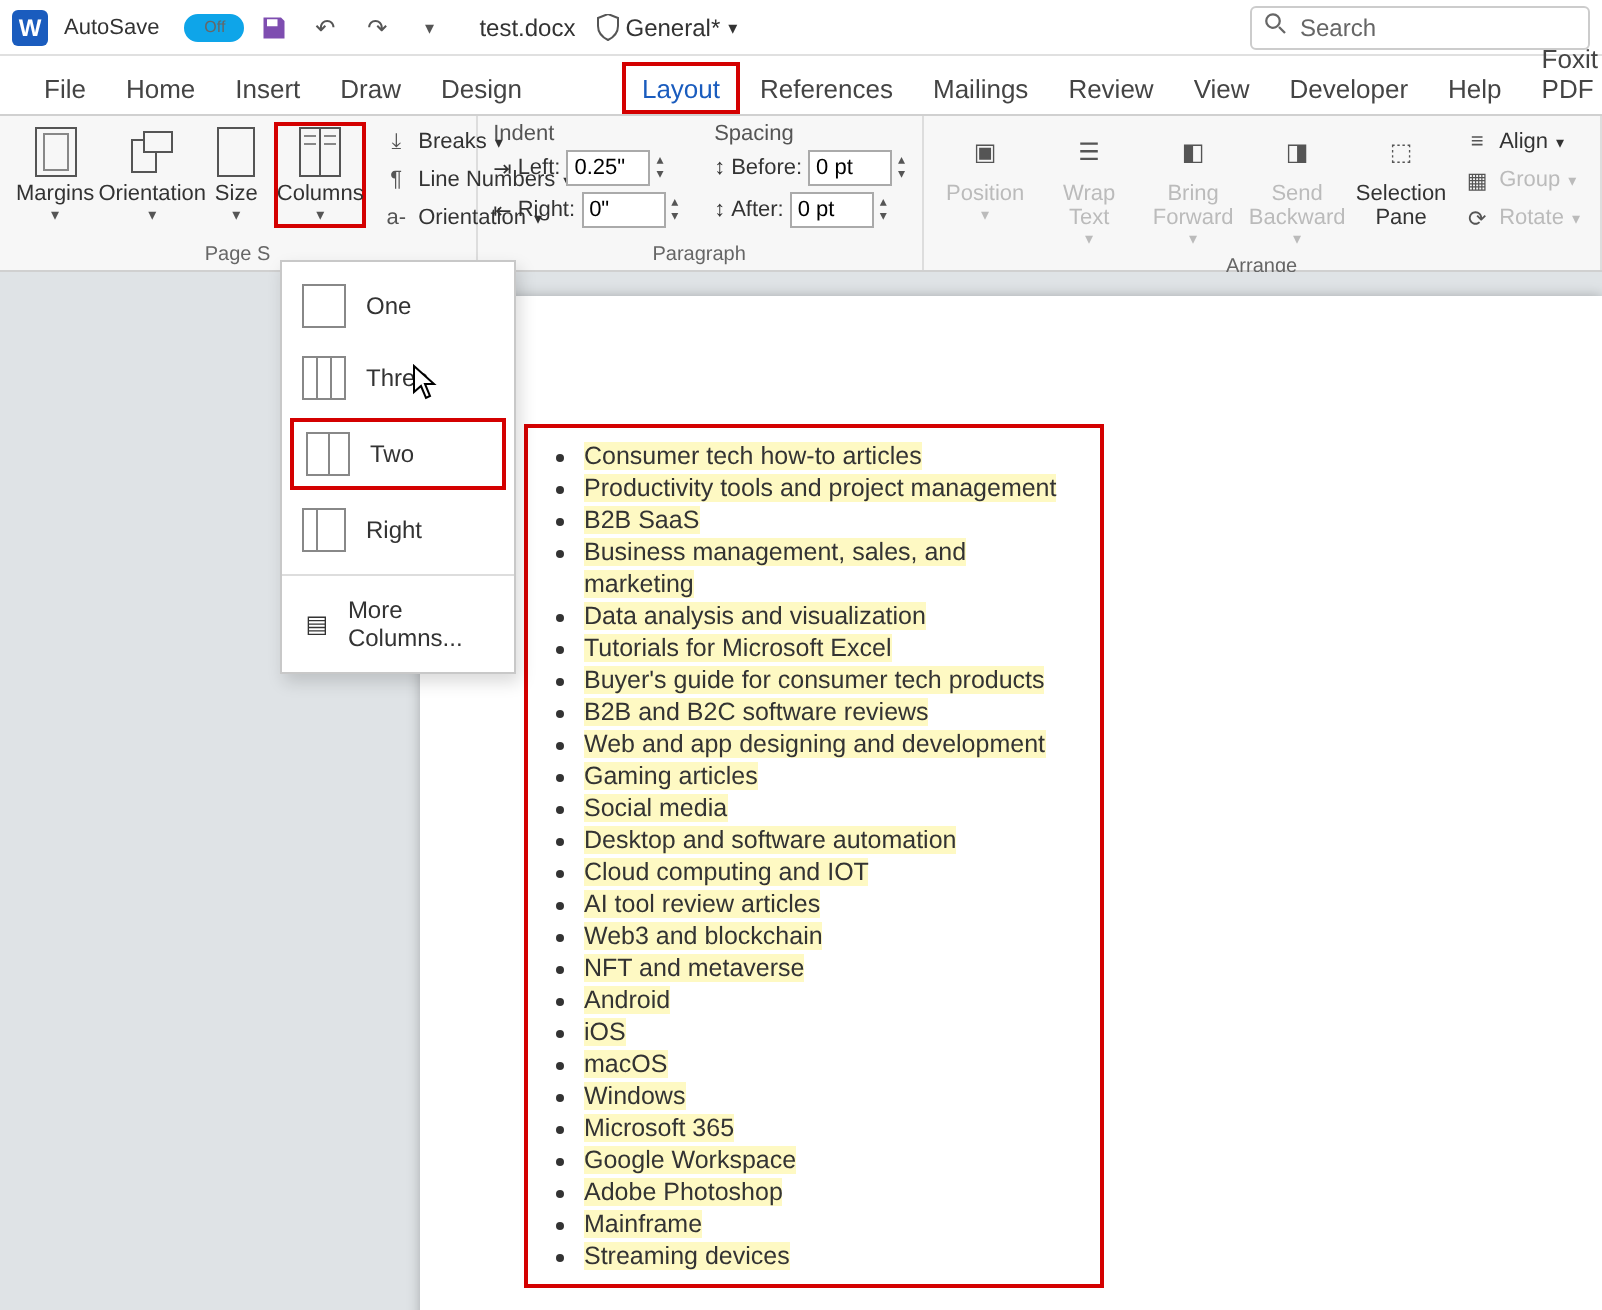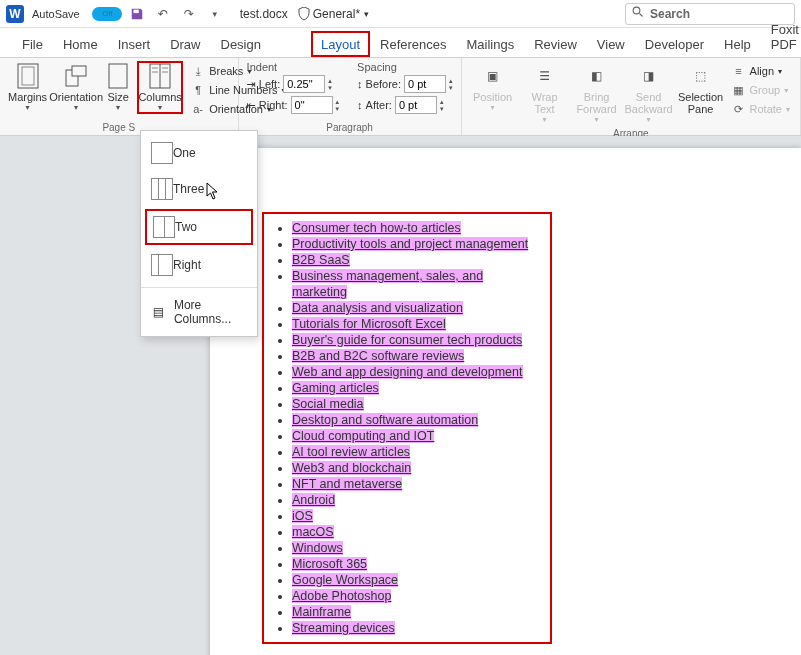--- a/index.html
+++ b/index.html
@@ -8,21 +8,21 @@
 .titlebar { display: flex; align-items: center; height: 28px; padding: 0 6px; gap: 4px; border-bottom: 1px solid #e0e0e0; }
 .app-icon { width: 18px; height: 18px; background: #1a5cbe; border-radius: 3px; color: #fff; display: flex; align-items: center; justify-content: center; font-weight: bold; font-size: 12px; }
 .title-label { font-size: 11px; color: #333; margin-left: 4px; }
 .autosave-toggle { display: inline-flex; align-items: center; margin-left: 6px; }
 .toggle-pill { width: 30px; height: 14px; border: 7px solid #0ea5e9; border-radius: 7px; display: inline-flex; align-items: center; justify-content: flex-end; padding: 0 2px; font-size: 8px; color: #666; margin-left: 2px; }
 .toggle-pill .dot { width: 8px; height: 8px; border-radius: 50%; background: #888; margin-left: 2px; }
 .qat-btn { width: 22px; height: 22px; display: flex; align-items: center; justify-content: center; color: #555; }
 .qat-btn.save svg { fill: #7e4db0; }
 .doc-name { margin-left: 10px; font-size: 12px; }
 .shield { margin-left: 6px; display: flex; align-items: center; }
-.searchbox { margin-left: auto; display: flex; align-items: center; border: 1px solid #ccc; border-radius: 3px; height: 22px; width: 170px; padding: 0 6px; color: #666; gap: 6px; font-weight: bold; }
+.searchbox { margin-left: auto; display: flex; align-items: center; border: 1px solid #ccc; border-radius: 3px; height: 22px; width: 170px; padding: 0 6px; color: #666; gap: 6px; }
 
 .tabs { display: flex; align-items: flex-end; height: 30px; padding: 0 8px 0 12px; gap: 0; border-bottom: 1px solid #d0d0d0; }
 .tab { padding: 6px 10px 5px 10px; font-size: 13px; color: #444; cursor: pointer; }
 .tab.active { color: #1a5cbe; border-bottom: 3px solid #1a5cbe; padding-bottom: 2px; margin-left: 40px; }
 .tab.highlight { border: 2px solid #d40000; padding: 4px 8px 3px 8px; }
 
 .ribbon { display: flex; height: 78px; border-bottom: 1px solid #d0d0d0; background: #f7f7f7; }
 .group { border-right: 1px solid #ddd; padding: 3px 8px 2px 8px; display: flex; flex-direction: column; }
 .group-body { display: flex; gap: 6px; flex: 1; align-items: flex-start; }
 .group-label { font-size: 10px; color: #666; text-align: center; margin-top: auto; padding-top: 2px; }
@@ -35,33 +35,33 @@
 .big-btn.disabled .lbl, .big-btn.disabled .caret { color: #bbb; }
 .small-stack { display: flex; flex-direction: column; gap: 3px; padding-top: 2px; }
 .small-btn { display: flex; align-items: center; gap: 4px; font-size: 11px; padding: 1px 2px; white-space: nowrap; }
 .small-btn .ic { width: 14px; height: 14px; display: inline-flex; align-items: center; justify-content: center; color: #555; }
 .spin { display: flex; align-items: center; gap: 3px; font-size: 11px; }
 .spin input { width: 42px; height: 18px; font-size: 11px; border: 1px solid #aaa; padding: 0 3px; }
 .spin .ud { display: flex; flex-direction: column; font-size: 7px; line-height: 7px; color: #555; }
 .col-hdr { font-size: 11px; color: #555; margin-bottom: 2px; }
 
 .dropdown { position: absolute; left: 140px; top: 130px; width: 118px; background: #fff; border: 1px solid #c8c8c8; box-shadow: 2px 4px 8px rgba(0,0,0,.15); padding: 4px 0; z-index: 50; }
-.dd-item { display: flex; align-items: center; padding: 7px 10px; font-size: 12px; }
+.dd-item { display: flex; align-items: center; gap: 10px; padding: 7px 10px; font-size: 12px; }
 .dd-item .pv { width: 22px; height: 22px; border: 1px solid #888; display: inline-flex; }
 .dd-item.highlight { border: 2px solid #d40000; margin: 2px 4px; padding: 5px 6px; }
 .dd-sep { height: 1px; background: #ddd; margin: 4px 0; }
 .dd-more { display: flex; align-items: center; gap: 8px; padding: 6px 10px; font-size: 12px; }
 .cursor { position: absolute; left: 206px; top: 182px; z-index: 60; }
 
 .page-area { position: absolute; left: 0; top: 136px; right: 0; bottom: 0; background: #dfe3e6; display: flex; justify-content: center; padding-top: 12px; overflow: hidden; }
 .page { width: 720px; height: 900px; background: #fff; box-shadow: 0 0 6px rgba(0,0,0,.25); margin-left: 210px; padding: 64px 60px 40px 60px; }
 .content-box { border: 2px solid #d40000; padding: 6px 10px; width: 290px; margin-left: -8px; }
 .content-box ul { list-style: disc; padding-left: 18px; }
 .content-box li { font-size: 12.5px; line-height: 1.28; }
-.content-box li span { background: #f0abfc; text-decoration: underline; }
+.content-box li span { background: #fef9c3; }
 .pv .c { flex: 1; border-right: 1px solid #888; }
 .pv .c:last-child { border-right: none; }
 .pv-one .c1 { width: 100%; }
 .pv-left .c1 { flex: 2; } .pv-left .c2 { flex: 1; }
 .pv-right .c1 { flex: 1; } .pv-right .c2 { flex: 2; }
 </style>
 </head>
 <body>
 
 <div class="titlebar">

